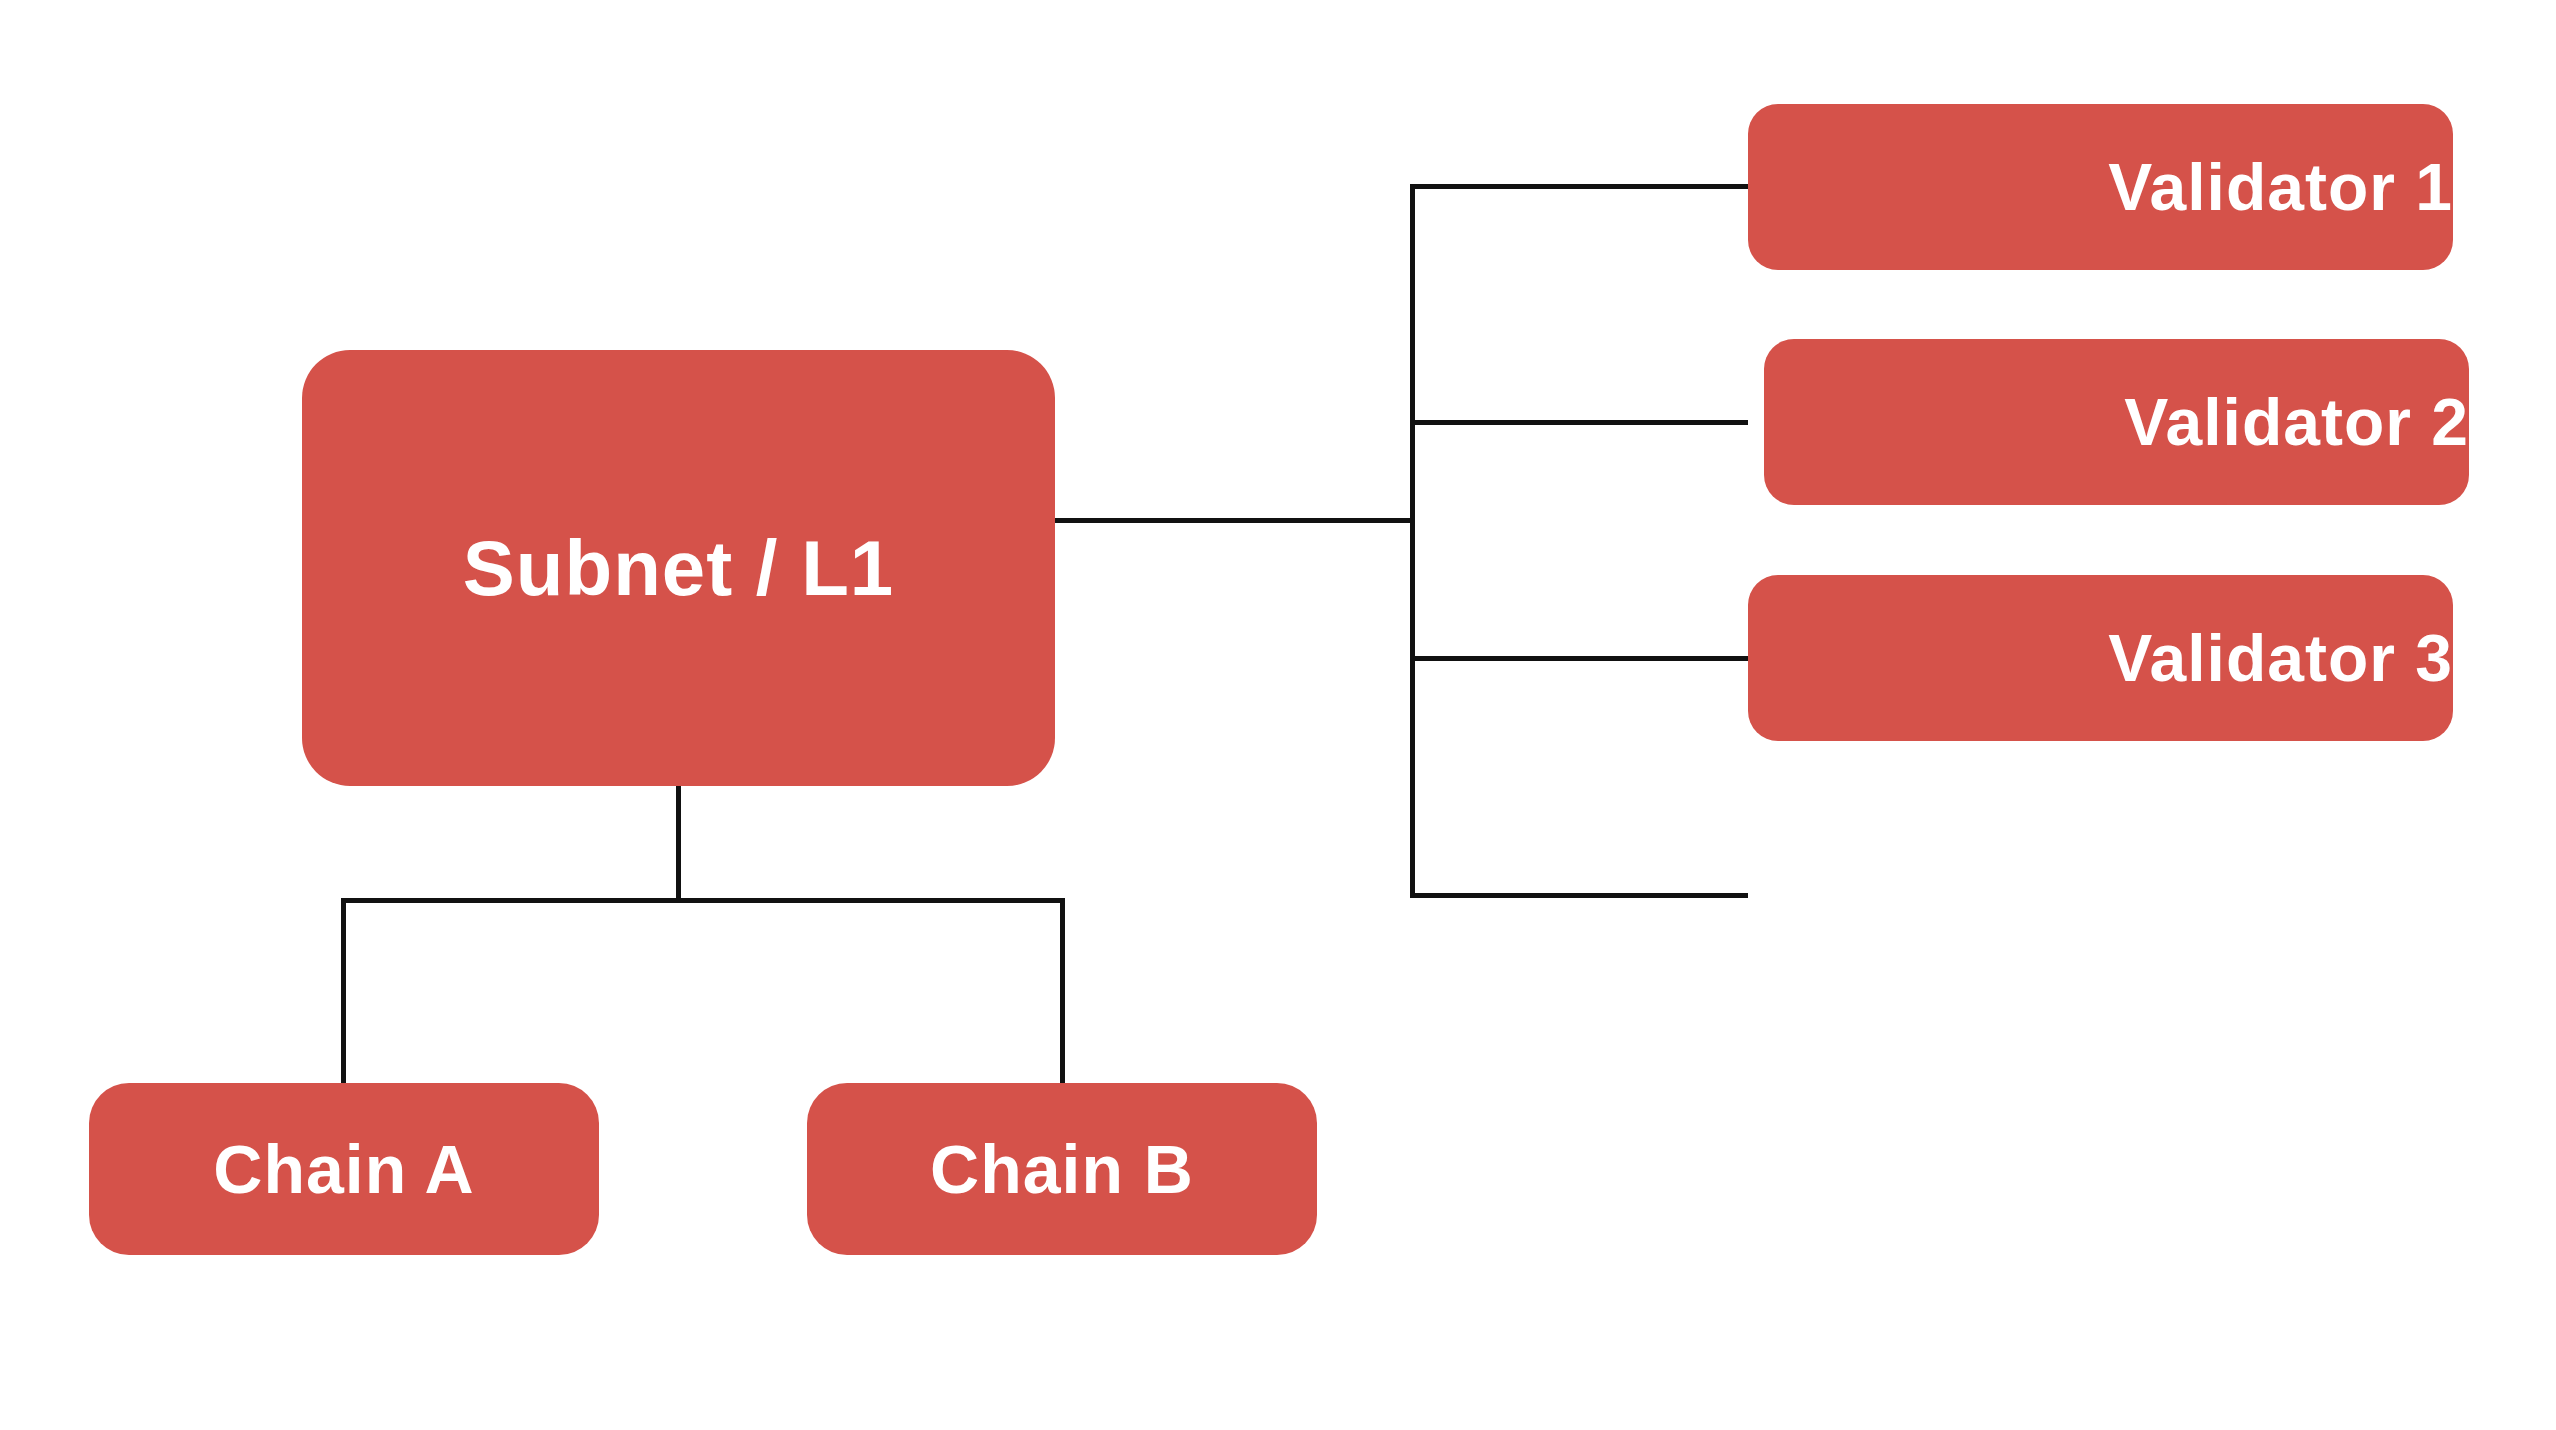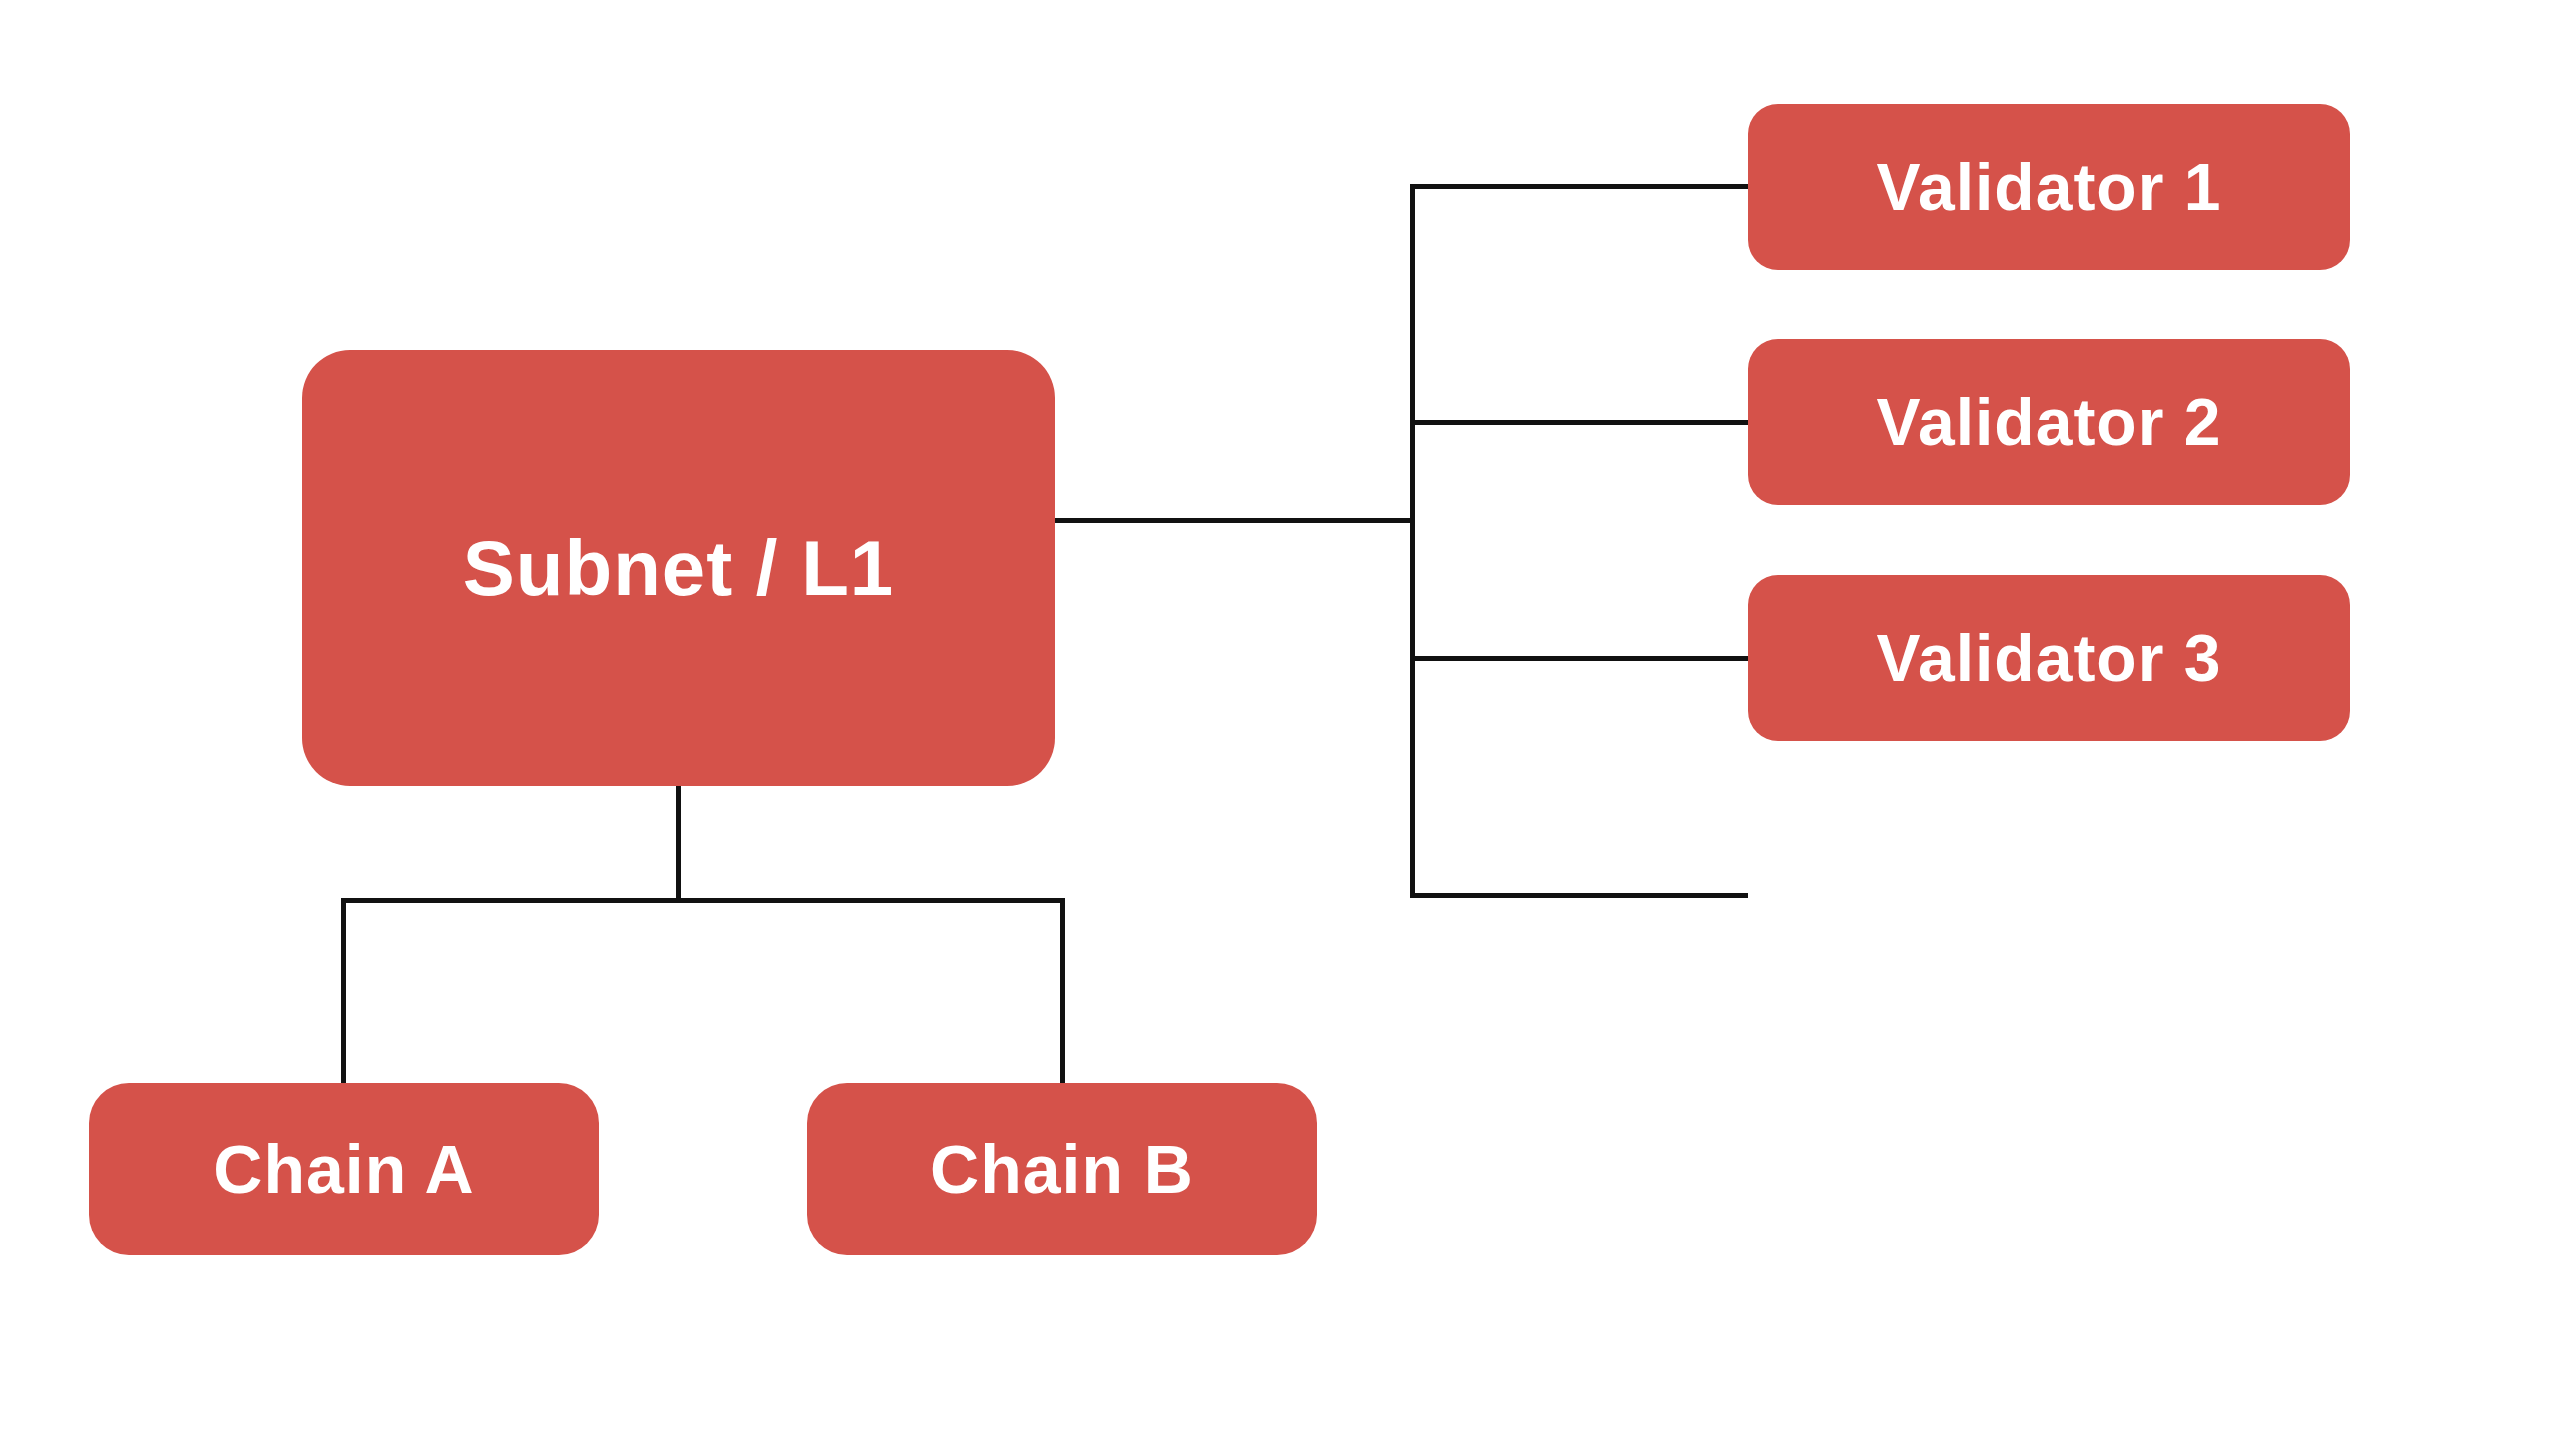--- a/index.html
+++ b/index.html
@@ -28,26 +28,27 @@
     letter-spacing: 1px;
   }
   .node-subnet {
     left: 302px; top: 350px;
     width: 753px; height: 436px;
     border-radius: 48px;
     font-size: 78px;
   }
   .node-validator {
     left: 1748px;
-    width: 602px; height: 166px;
+    width: 705px; height: 166px;
     border-radius: 30px;
     font-size: 66px;
+    justify-content: flex-end;
   }
   .node-validator-1 { top: 104px; }
-  .node-validator-2 { top: 339px; }
+  .node-validator-2 { top: 339px; margin-left: 16px; }
   .node-validator-3 { top: 575px; }
   .node-validator-4 { top: 813px; }
   .node-chain {
     top: 1083px;
     width: 510px; height: 172px;
     border-radius: 40px;
     font-size: 68px;
   }
   .node-chain-a { left: 89px; }
   .node-chain-b { left: 807px; }

